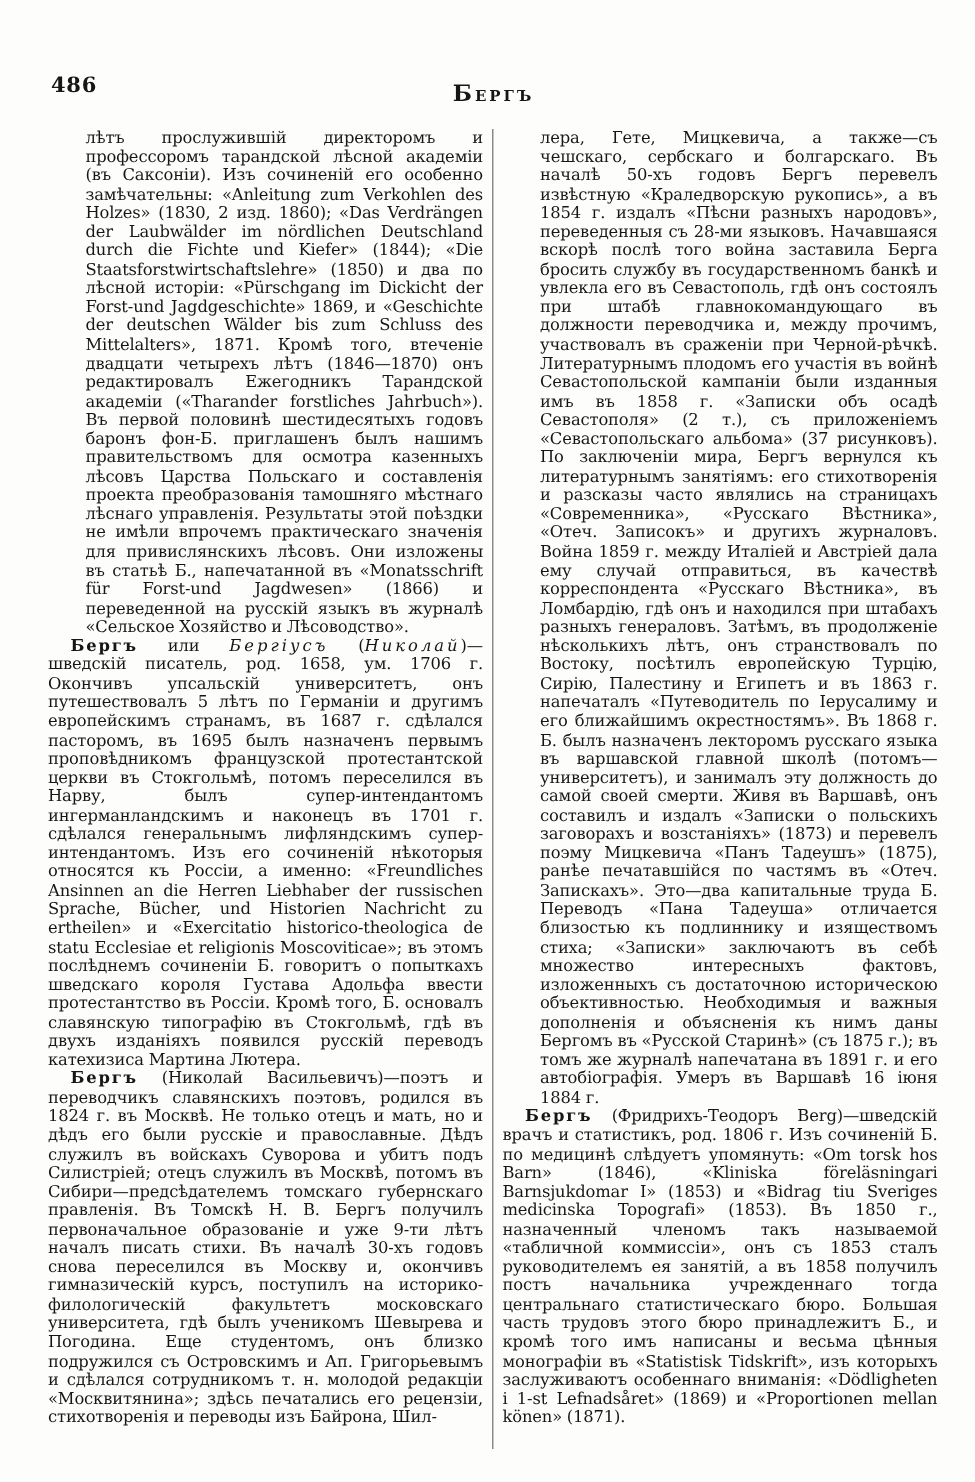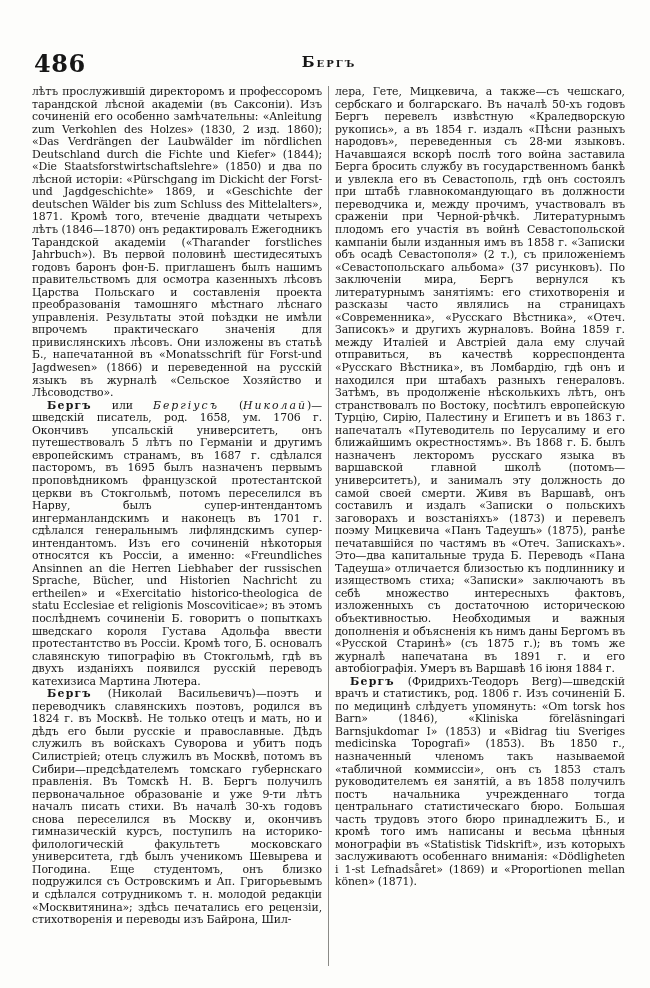--- a/index.html
+++ b/index.html
@@ -10,21 +10,21 @@
     background:#fdfdfb;
     font-family:"DejaVu Serif", serif;
     color:#161616;
     overflow:hidden;
   }
   .header{
     position:absolute;top:49px;left:34px;right:26px;height:24px;
   }
   .page-number{
     position:absolute;left:0;top:0;
-    font-weight:bold;font-size:24px;letter-spacing:0.5px;
+    font-weight:bold;font-size:14px;letter-spacing:0.5px;
   }
   .running-title{
     position:absolute;left:0;right:0;top:3px;
     text-align:center;font-weight:bold;letter-spacing:2px;
   }
   .running-title .rt-first{font-size:15px;}
   .running-title .rt-rest{font-size:10px;}
   .body{
     position:absolute;top:86px;left:32px;right:25px;bottom:22px;
     display:flex;overflow:hidden;
@@ -34,21 +34,21 @@
     text-align:justify;
     font-size:10.9px;
     line-height:12.55px;
     letter-spacing:-0.1px;
     word-spacing:-0.2px;
   }
   .divider{
     width:1px;background:#8a8a86;margin:0 6px;
   }
   .column p{margin:0;text-indent:15px;}
-  .column p.cont{text-indent:0;}
+  .column p.cont{text-indent:0;margin-left:25px;}
   .seg-bold{font-weight:bold;letter-spacing:1.2px;}
   .seg-spaced{letter-spacing:2px;font-style:italic;}
 </style>
 </head>
 <body>
 
 <div class="page">
   <div class="header">
     <div class="page-number">486</div>
     <div class="running-title">

